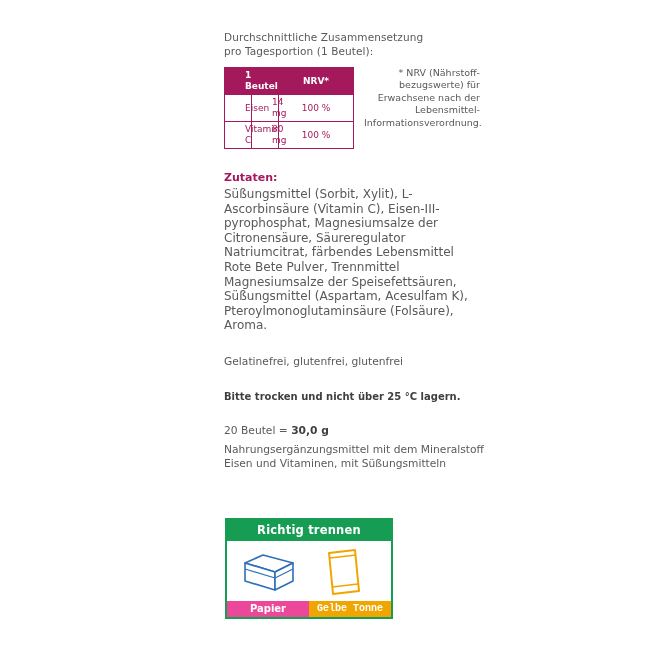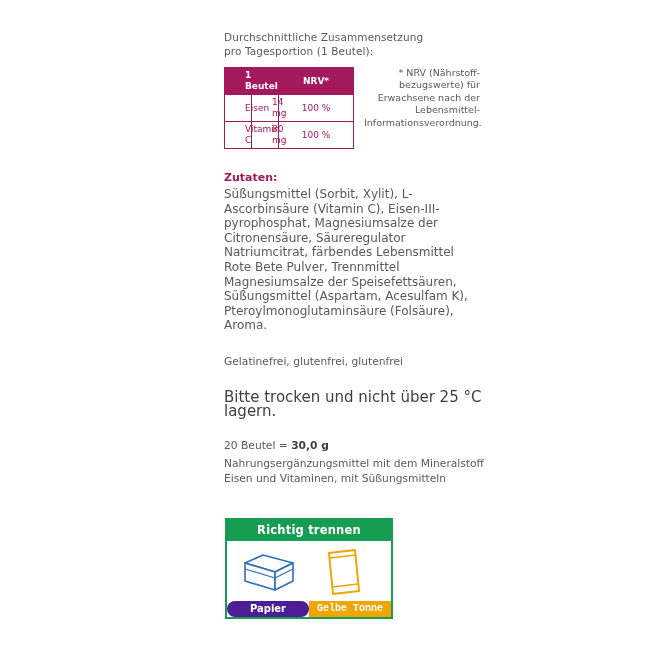--- a/index.html
+++ b/index.html
@@ -88,24 +88,24 @@
     line-height: 14.6px;
     color: #59595b;
   }
   .free-of {
     font-size: 10.7px;
     line-height: 14.6px;
     color: #59595b;
     margin-top: 22px;
   }
   .storage {
-    font-size: 15px;
+    font-size: 10px;
     line-height: 14.6px;
     color: #3f3f3f;
-    font-weight: normal;
+    font-weight: bold;
     margin-top: 20px;
   }
   .amount {
     font-size: 10.7px;
     line-height: 14.6px;
     color: #59595b;
     margin-top: 20px;
   }
   .amount b { color: #3f3f3f; }
   .descr {
@@ -143,21 +143,21 @@
     display: flex;
   }
   .foot-cell {
     flex: 1;
     text-align: center;
     font-size: 10px;
     font-weight: bold;
     color: #ffffff;
     padding: 2px 0 3px;
   }
-  .foot-papier { background: #4c1d95; border-radius: 8px; }
+  .foot-papier { background: #ec4899; }
   .foot-gelbe  { background: #f0a500; font-family: Liberation Mono, monospace; }
 
   .icon-box {
     position: absolute;
     left: 14px;
     top: 8px;
     width: 56px;
     height: 46px;
   }
   .icon-bag {

